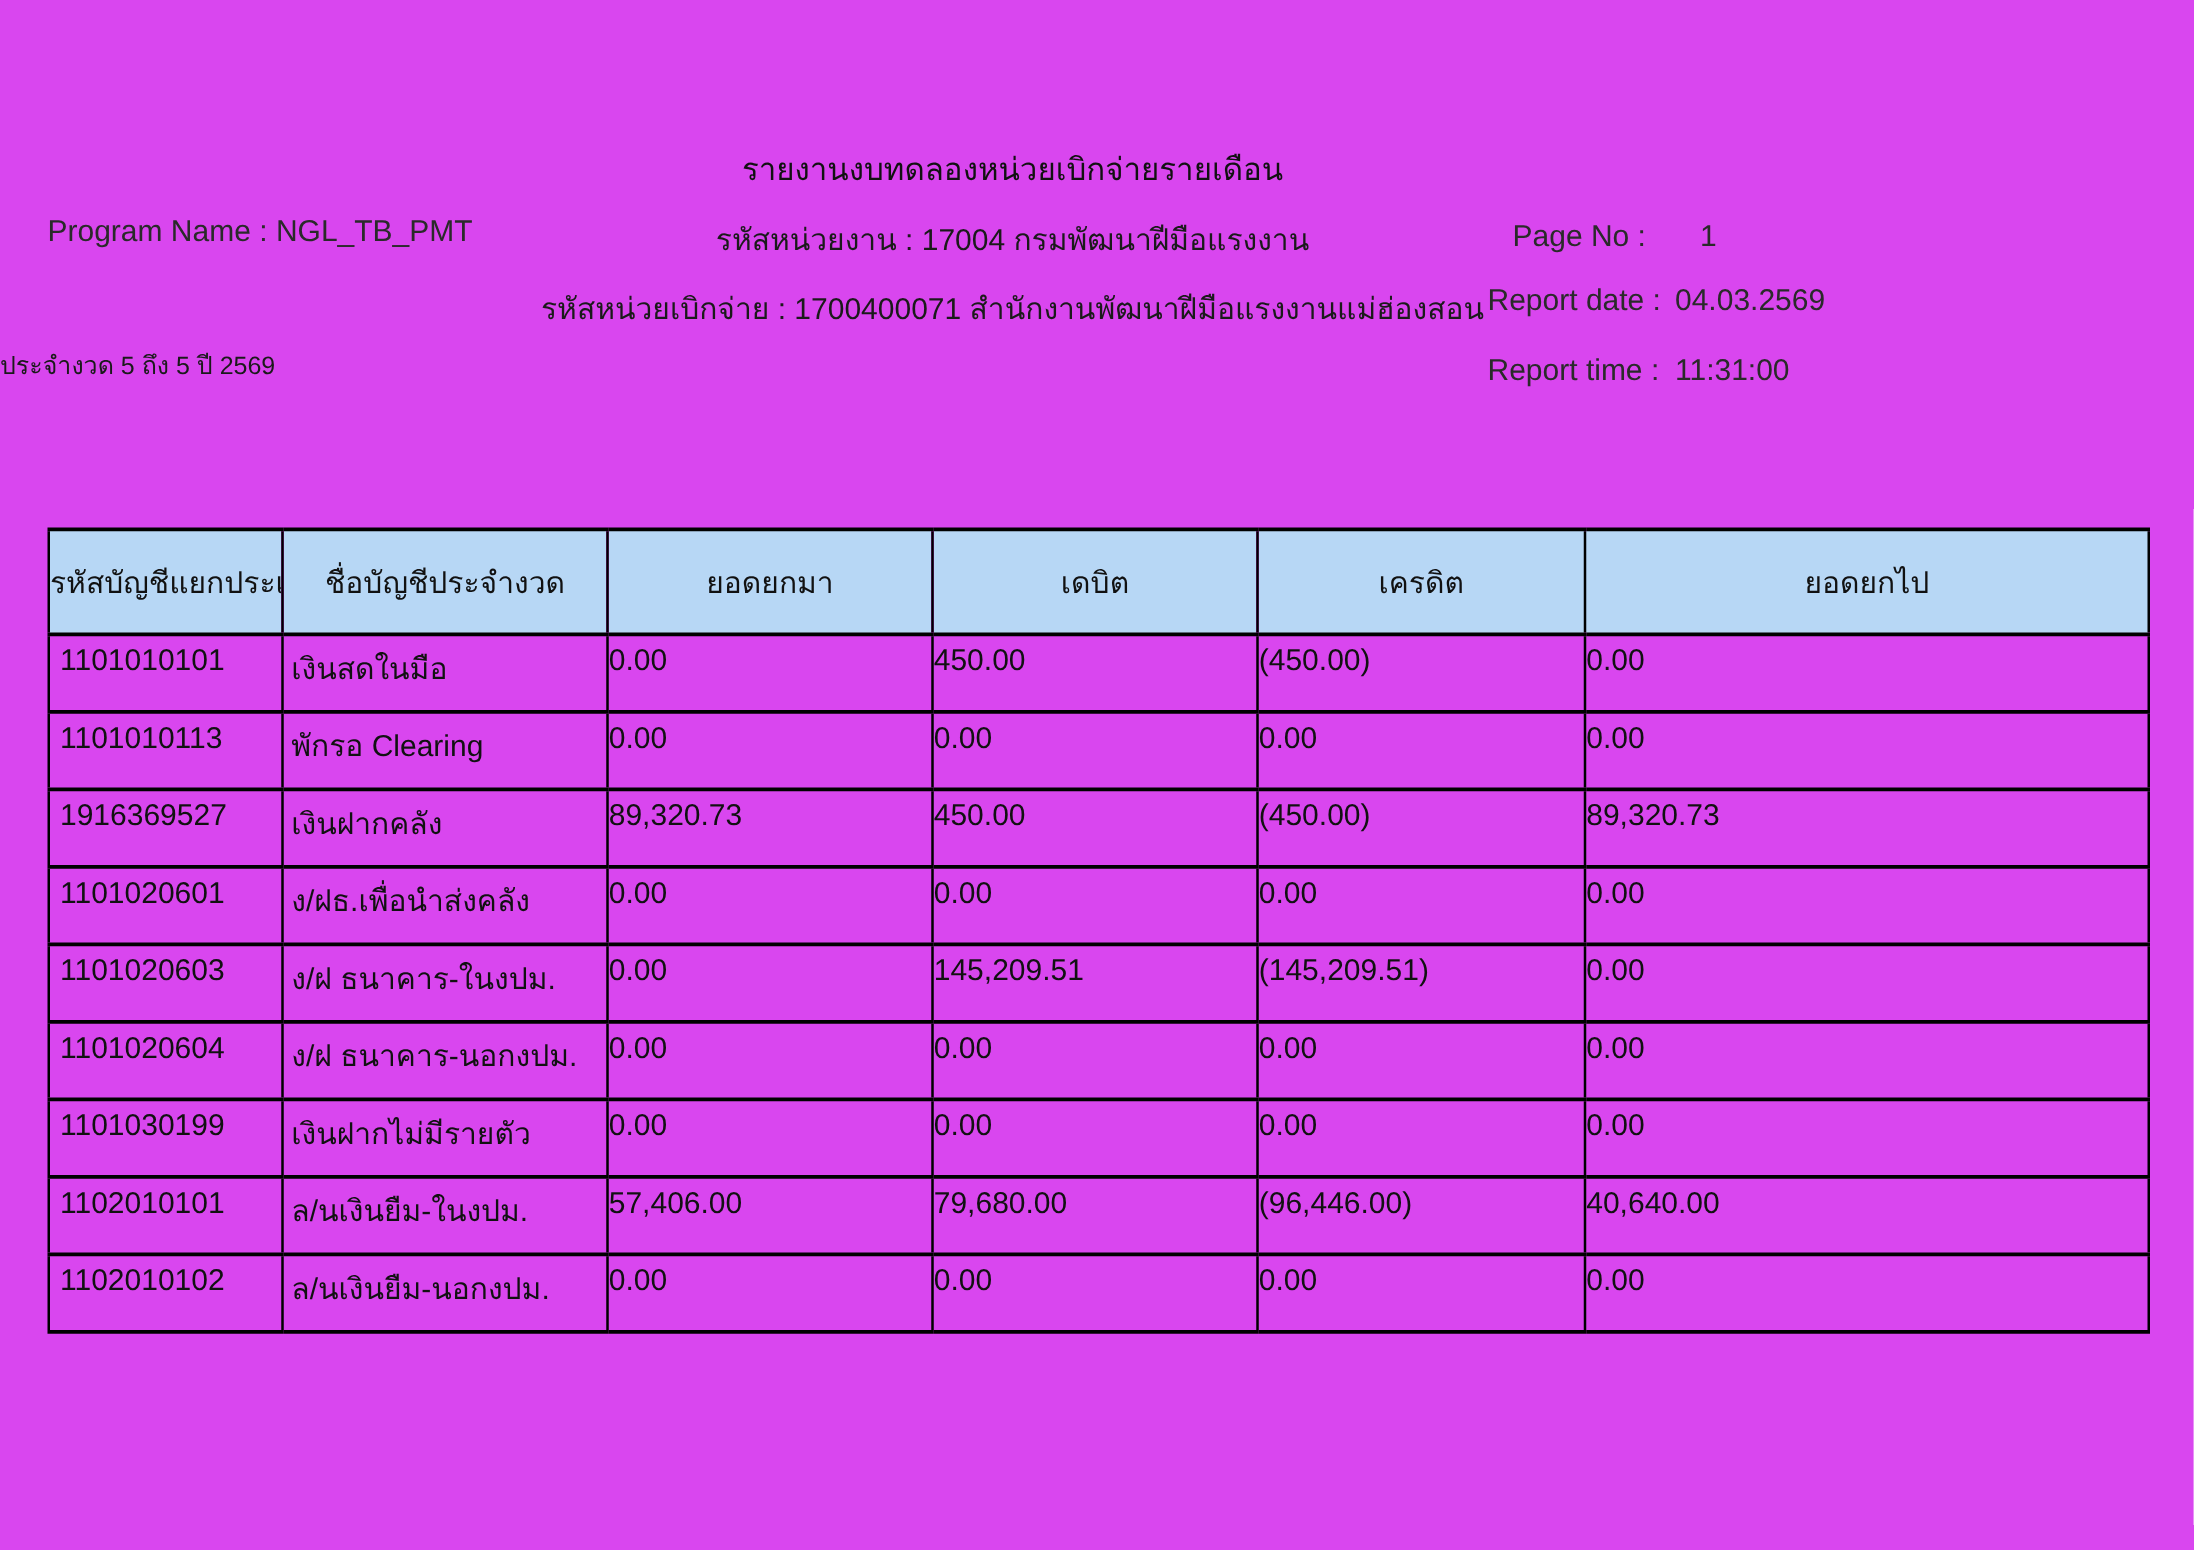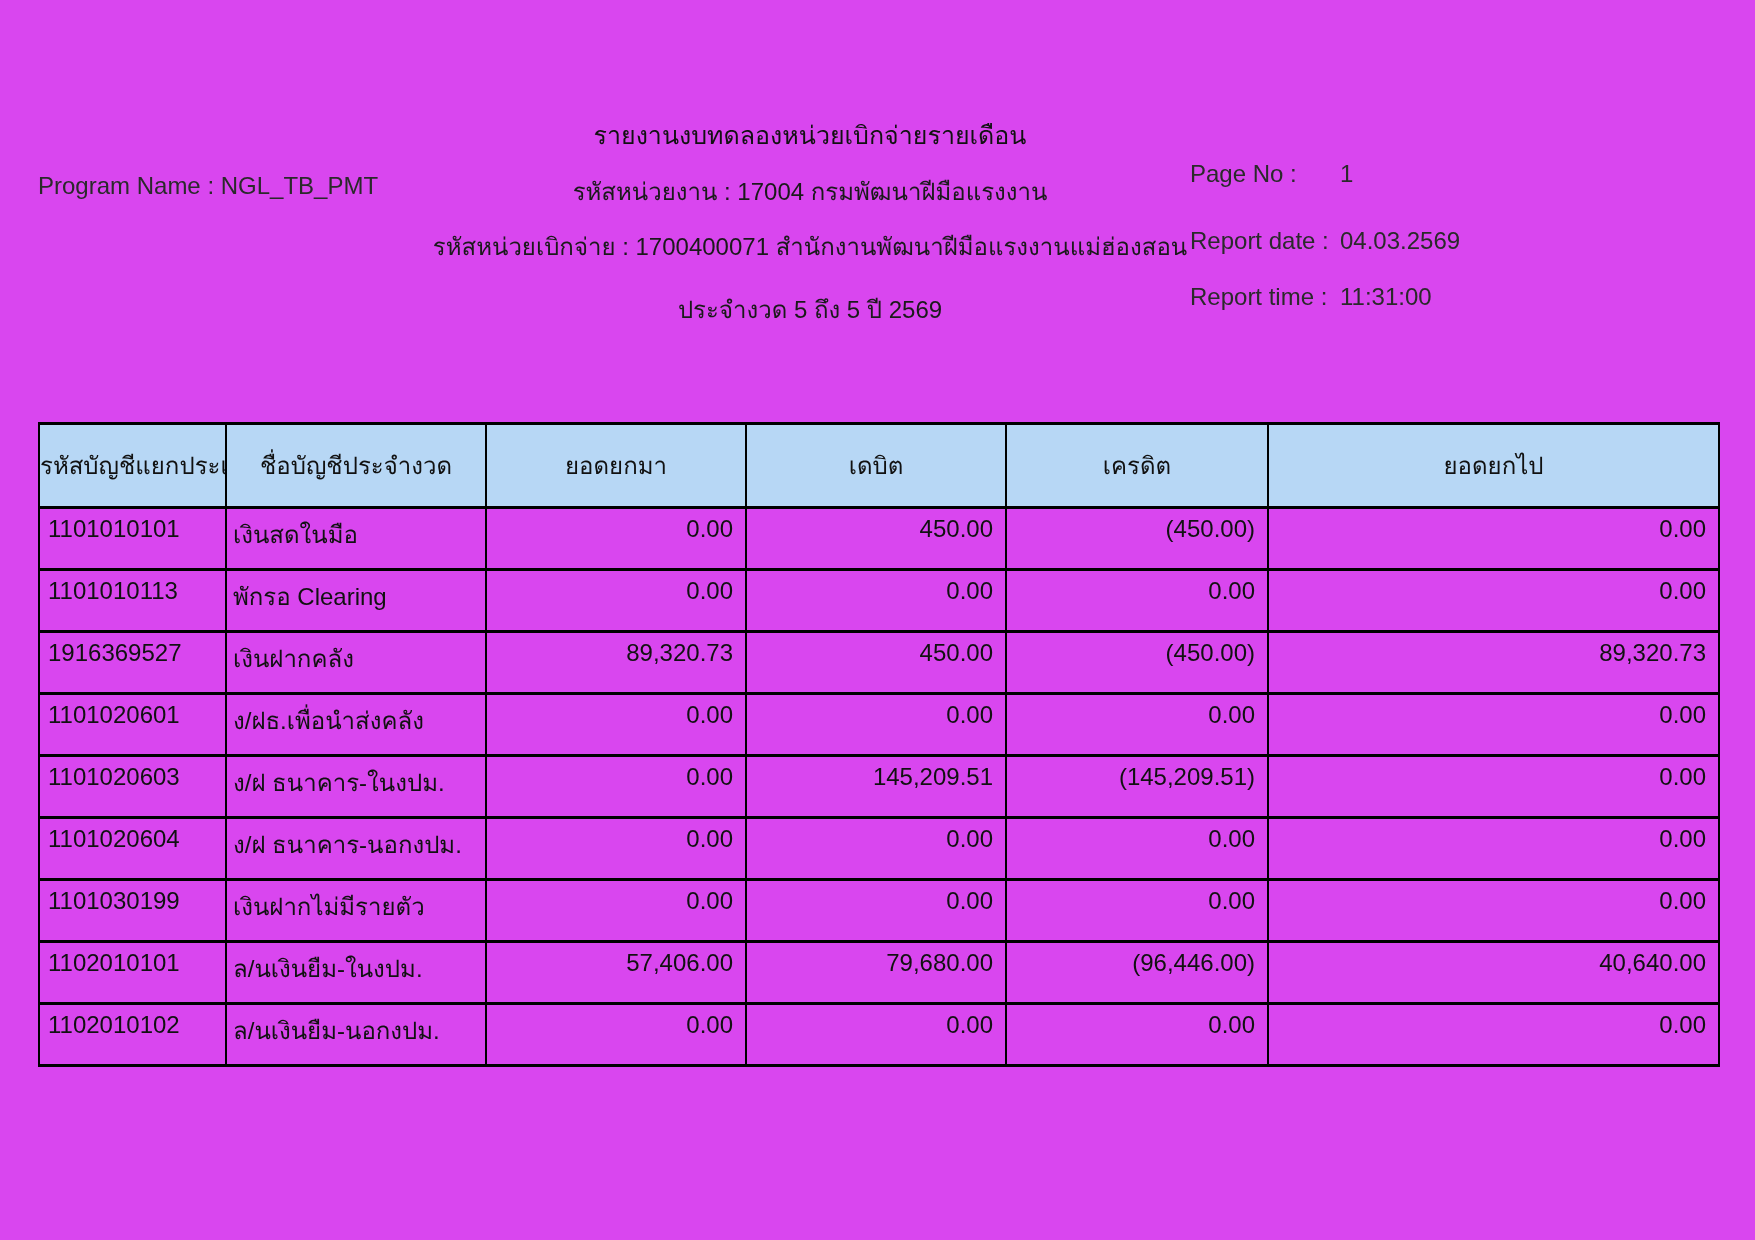--- a/index.html
+++ b/index.html
@@ -19,24 +19,24 @@
   
   .report-header { position: absolute; left: 0; top: 0; width: 1755px; height: 400px; }
   .title-line {
     position: absolute; top: 115px; left: 0; width: 1620px;
     text-align: center; font-size: 25px; color: #111;
   }
   .hdr-left-1 { position: absolute; left: 38px; top: 172px; font-size: 24px; color: #2a2a2a; }
   .hdr-left-2 { position: absolute; left: 38px; top: 227px; font-size: 24px; color: #2a2a2a; }
   .hdr-center-1 { position: absolute; top: 172px; left: 0; width: 1620px; text-align: center; font-size: 24px; }
   .hdr-center-2 { position: absolute; top: 227px; left: 0; width: 1620px; text-align: center; font-size: 24px; }
-  .hdr-center-3 { position: absolute; top: 290px; left: 0; width: 1620px; text-align: center; font-size: 24px; }
+  .hdr-center-3 { position: absolute; top: 276px; left: 0; width: 1620px; text-align: left; font-size: 20px; }
   .hdr-right-label { position: absolute; left: 1190px; font-size: 24px; color: #2a2a2a; }
   .hdr-right-value { position: absolute; left: 1340px; font-size: 24px; color: #2a2a2a; }
-  .r1 { top: 160px; } .r2 { top: 227px; text-align: center; } .r3 { top: 283px; }
+  .r1 { top: 176px; margin-left: 20px; } .r2 { top: 227px; text-align: center; } .r3 { top: 283px; }
 
   
   table.tb {
     position: absolute; left: 38px; top: 422px;
     width: 1680px;
     border-collapse: collapse;
     table-layout: fixed;
   }
   .tb col.c1 { width: 187px; }
   .tb col.c2 { width: 260px; }
@@ -63,21 +63,21 @@
     color: #111;
   }
   .tb td {
     height: 62px;
     vertical-align: top;
     padding-top: 6px;
     color: #111;
   }
   .tb td.code { text-align: left; padding-left: 8px; }
   .tb td.name { text-align: left; padding-left: 6px; }
-  .tb td.num  { text-align: right; padding-right: 12px; }
+  .tb td.num  { text-align: left; padding-right: 12px; }
 </style>
 </head>
 <body>
 
 <div class="page">
 
   <div class="report-header">
     <div class="title-line">รายงานงบทดลองหน่วยเบิกจ่ายรายเดือน</div>
 
     <div class="hdr-left-1">Program Name : NGL_TB_PMT</div>

